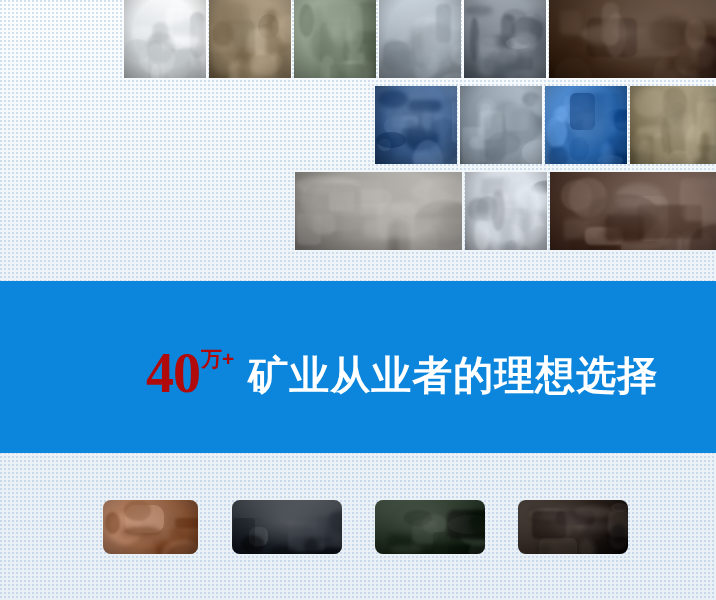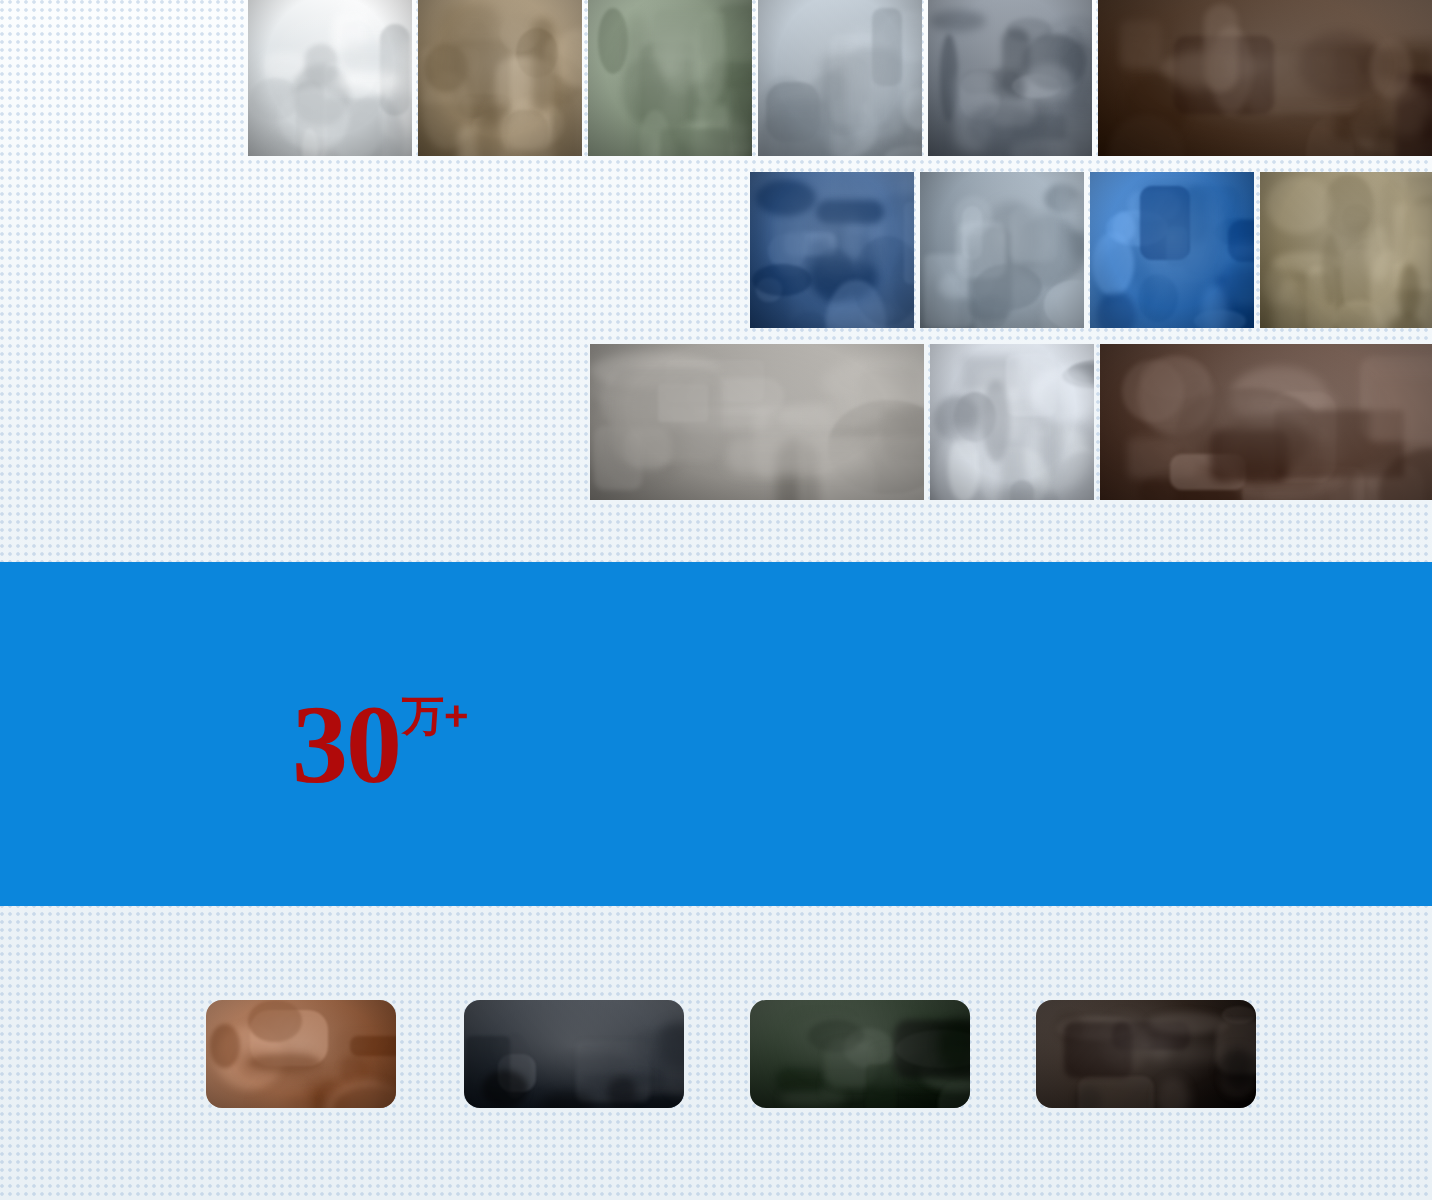--- a/index.html
+++ b/index.html
@@ -502,22 +502,23 @@
         <i style="left: 11.3033px; top: 8.43727px; width: 30.2106px; height: 30.7244px; background: rgb(119, 96, 85); opacity: 0.43; border-radius: 50%; filter: blur(1.2px);"></i>
         <i style="left: 70.2496px; top: 44.3844px; width: 41.2224px; height: 29.1548px; background: rgb(67, 44, 33); opacity: 0.27; border-radius: 10px; filter: blur(2.2px);"></i>
         <i style="left: 54.9524px; top: 43.396px; width: 38.6154px; height: 25.1403px; background: rgb(32, 9, 0); opacity: 0.54; border-radius: 5px; filter: blur(2.2px);"></i>
         <i style="left: 61.344px; top: 34.7325px; width: 42.4822px; height: 29.465px; background: rgb(60, 37, 26); opacity: 0.51; border-radius: 50%; filter: blur(2.6px);"></i>
         <i style="left: 0px; top: 0px; width: 166px; height: 78px; background: radial-gradient(at 50% 42%, rgba(255, 255, 255, 0.14) 0%, rgba(0, 0, 0, 0) 55%, rgba(0, 0, 0, 0.3) 100%);"></i>
       </div>
     </div>
 
   <div class="banner">
     <div class="banner-line2">
-      <span class="big20">30</span>
+      <span class="big20">40</span>
       <span class="sup-wan">万+</span>
+      <span class="banner-tail">矿业从业者的理想选择</span>
     </div>
   </div>
 
   <div class="bottom-strip">
       <div class="thumb" title="地质人员野外取样" style="left: 103px; width: 95px; background-image: linear-gradient(123deg, rgb(185, 134, 104) 0%, rgb(147, 96, 66) 48%, rgb(107, 56, 26) 100%);">
         <i style="left: 53.0169px; top: 35.3769px; width: 32.5713px; height: 31.1174px; background: rgb(155, 104, 74); opacity: 0.44; border-radius: 50%; filter: blur(2.5px);"></i>
         <i style="left: 40.6447px; top: 46.5607px; width: 32.3045px; height: 7.98276px; background: rgb(92, 41, 11); opacity: 0.34; border-radius: 50%; filter: blur(2.6px);"></i>
         <i style="left: 66.6377px; top: 29.9653px; width: 18.9295px; height: 24.4099px; background: rgb(125, 74, 44); opacity: 0.53; border-radius: 50%; filter: blur(2.5px);"></i>
         <i style="left: 4.45149px; top: 12.6407px; width: 35.0007px; height: 32.213px; background: rgb(205, 154, 124); opacity: 0.45; border-radius: 50%; filter: blur(2.2px);"></i>
         <i style="left: 66.7825px; top: 27.221px; width: 14.6267px; height: 16.6132px; background: rgb(104, 53, 23); opacity: 0.31; border-radius: 50%; filter: blur(1.6px);"></i>

